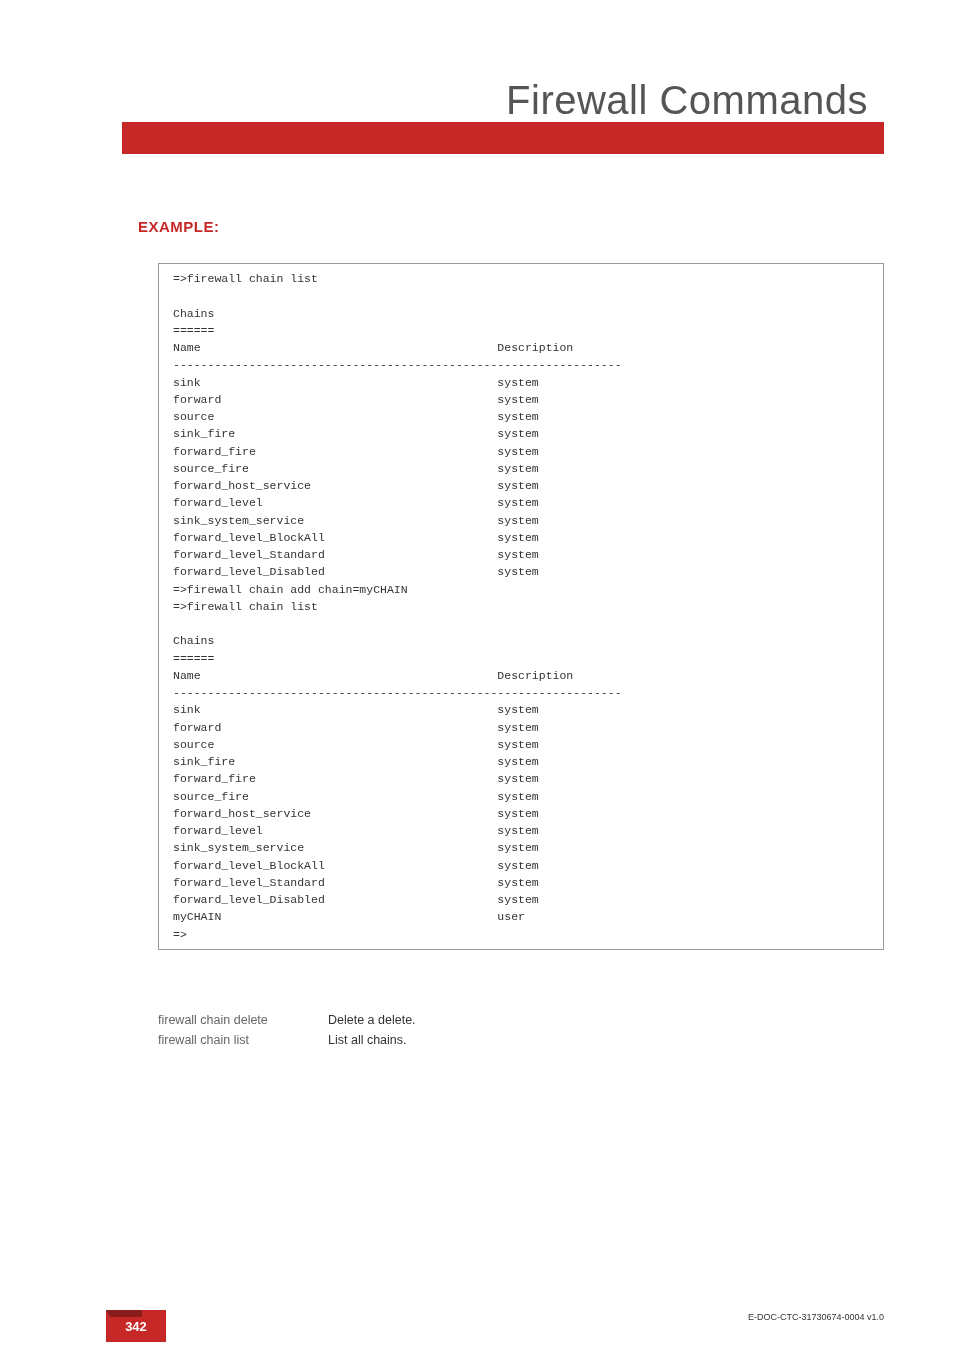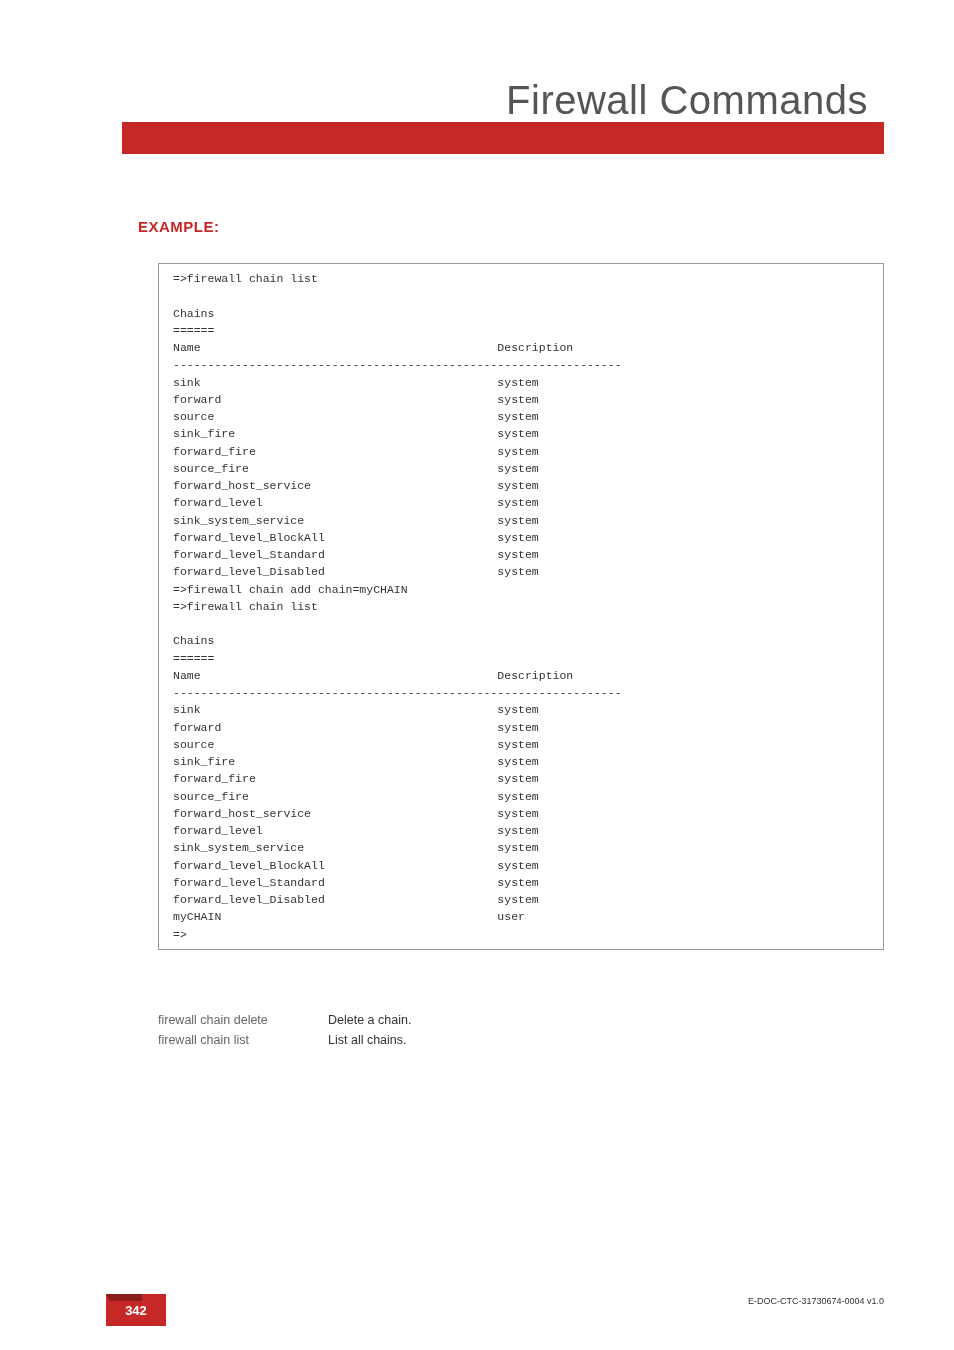--- a/index.html
+++ b/index.html
@@ -7,21 +7,21 @@
   .header { position: relative; height: 120px; }
   .title { position: absolute; right: 70px; top: 30px; font-size: 40px; font-weight: 300; color: #555; letter-spacing: 0.5px; }
   .rule { position: absolute; left: 90px; right: 70px; top: 90px; height: 3px; background: #c62828; }
   .content { padding: 50px 70px 0 90px; }
   .section-heading { font-size: 15px; font-weight: bold; color: #c62828; letter-spacing: 0.5px; margin-bottom: 12px; }
   .code-box { border: 1px solid #999; padding: 6px 14px; font-family: "Courier New", Courier, monospace; font-size: 11.5px; line-height: 1.5; color: #333; white-space: pre; margin-left: 36px; margin-bottom: 60px; }
   .related-table { margin-left: 36px; border-collapse: collapse; font-size: 12.5px; }
   .related-table td { padding: 3px 0; vertical-align: top; }
   .rc-cmd { width: 170px; color: #666; margin-left: 15px; }
   .rc-desc { color: #333; }
-  .footer { position: absolute; bottom: 40px; left: 90px; right: 70px; height: 28px; }
+  .footer { position: absolute; bottom: 24px; left: 90px; right: 70px; height: 28px; }
   .page-badge { position: absolute; left: 0; bottom: 0; width: 60px; height: 24px; background: #c62828; color: #fff; font-weight: bold; font-size: 13px; display: flex; align-items: center; justify-content: center; }
   .tail { position: absolute; left: 0; bottom: -7px; width: 0; height: 0; border-left: 4px solid transparent; border-right: 0 solid transparent; border-top: 7px solid #8a1c1c; }
   .doc-id { position: absolute; right: 0; bottom: 4px; font-size: 9px; color: #333; }
 </style>
 </head>
 <body>
 
 <div class="header">
   <div class="title">Firewall Commands</div>
   <div class="rule"></div>
@@ -67,21 +67,21 @@
 forward_level_BlockAll                         system
 forward_level_Standard                         system
 forward_level_Disabled                         system
 myCHAIN                                        user
 =&gt;</div>
 
   <table class="related-table">
     <tbody>
         <tr>
       <td class="rc-cmd">firewall chain delete</td>
-      <td class="rc-desc">Delete a chain.</td>
+      <td class="rc-desc">Delete a delete.</td>
     </tr>
     <tr>
       <td class="rc-cmd">firewall chain list</td>
       <td class="rc-desc">List all chains.</td>
     </tr>
   </tbody>
     </table>
 
 </div>
 

